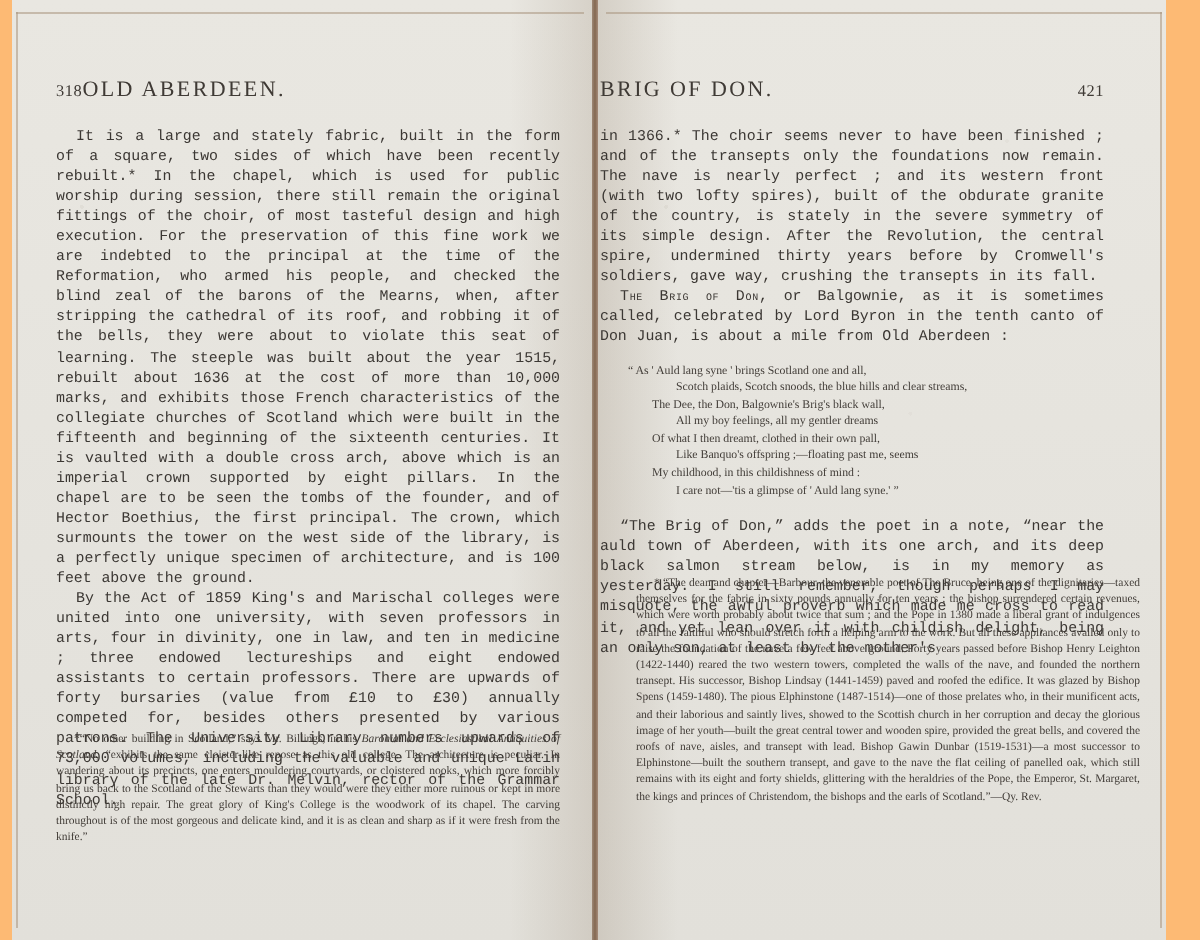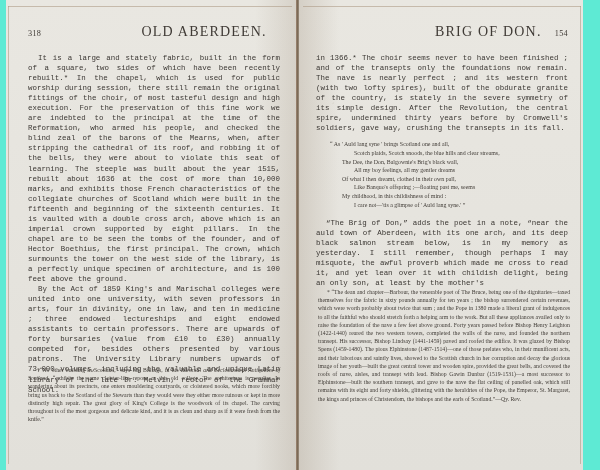--- a/index.html
+++ b/index.html
@@ -5,21 +5,21 @@
   html, body {
     margin: 0;
     padding: 0;
     background: #6f5a4a;
   }
   #scan {
     position: relative;
     width: 600px;
     height: 470px;
     overflow: hidden;
-    background: #5eead4;
+    background: #fdba74;
     font-family: "Liberation Serif", serif;
   }
   
   .sheet {
     position: absolute;
     top: 0;
     height: 470px;
     background:
       linear-gradient(180deg, #e9e7e1 0%, #e6e4de 45%, #e2e0da 100%);
   }
@@ -62,41 +62,42 @@
       radial-gradient(circle at 55% 44%, rgba(120,105,85,.10) 0 1px, transparent 1px);
   }
 
   
   .col {
     position: absolute;
     color: #3a3632;
     -webkit-font-smoothing: antialiased;
   }
   .col.left  { left: 28px;  top: 24px; width: 252px; }
-  .col.right { left: 316px; top: 24px; width: 252px; }
+  .col.right { left: 300px; top: 24px; width: 252px; }
 
   .runhead {
     display: flex;
     align-items: baseline;
     font-size: 7.4px;
     letter-spacing: .6px;
     margin-bottom: 13px;
     color: #3f3a35;
   }
   .runhead .folio {
     font-size: 8.2px;
     letter-spacing: .3px;
     font-variant: normal;
   }
   .runhead .title {
     flex: 1;
-    text-align: right;
+    text-align: left;
     font-variant: small-caps;
     letter-spacing: 1.2px;
-    font-size: 14px;
+    font-size: 11px;
+    margin-top: 15px;
   }
   .runhead.rev .folio { order: 3; }
   .runhead.rev .title { order: 2; }
 
   p.body {
     margin: 0;
     font-size: 7.45px;
     line-height: 10.05px;
     text-align: justify;
     text-indent: 10px;
@@ -167,25 +168,26 @@
   </div>
 
   <div class="fn-left">
     <p class="footnote"><span>*</span><span>“No other building in Scotland,” says Mr. Billings, in his </span><span class="it">Baronial and Ecclesiastical Antiquities of Scotland</span><span>, “exhibits the same cloister-like repose as this old college. The architecture is peculiar. In wandering about its precincts, one enters mouldering courtyards, or cloistered nooks, which more forcibly bring us back to the Scotland of the Stewarts than they would were they either more ruinous or kept in more distinctly high repair. The great glory of King's College is the woodwork of its chapel. The carving throughout is of the most gorgeous and delicate kind, and it is as clean and sharp as if it were fresh from the knife.”</span></p>
   </div>
 
   <div class="col right">
     <div class="runhead rev">
       <span class="folio" style="visibility:hidden">319</span>
       <span class="title">BRIG OF DON.</span>
-      <span class="folio">154</span>
+      <span class="folio">421</span>
     </div>
 
     <p class="body cont">in 1366.* The choir seems never to have been finished ; and of the transepts only the foundations now remain. The nave is nearly perfect ; and its western front (with two lofty spires), built of the obdurate granite of the country, is stately in the severe symmetry of its simple design. After the Revolution, the central spire, undermined thirty years before by Cromwell's soldiers, gave way, crushing the transepts in its fall.</p>
 
+    <p class="body"><span class="sc">The Brig of Don</span><span>, or Balgownie, as it is sometimes called, celebrated by Lord Byron in the tenth canto of Don Juan, is about a mile from Old Aberdeen :</span></p>
 
     <div class="verse">
       <div class="i1">“ As ' Auld lang syne ' brings Scotland one and all,</div>
       <div class="i2">Scotch plaids, Scotch snoods, the blue hills and clear streams,</div>
       <div class="i0">The Dee, the Don, Balgownie's Brig's black wall,</div>
       <div class="i2">All my boy feelings, all my gentler dreams</div>
       <div class="i0">Of what I then dreamt, clothed in their own pall,</div>
       <div class="i2">Like Banquo's offspring ;—floating past me, seems</div>
       <div class="i0">My childhood, in this childishness of mind :</div>
       <div class="i2">I care not—'tis a glimpse of ' Auld lang syne.' ”</div>

